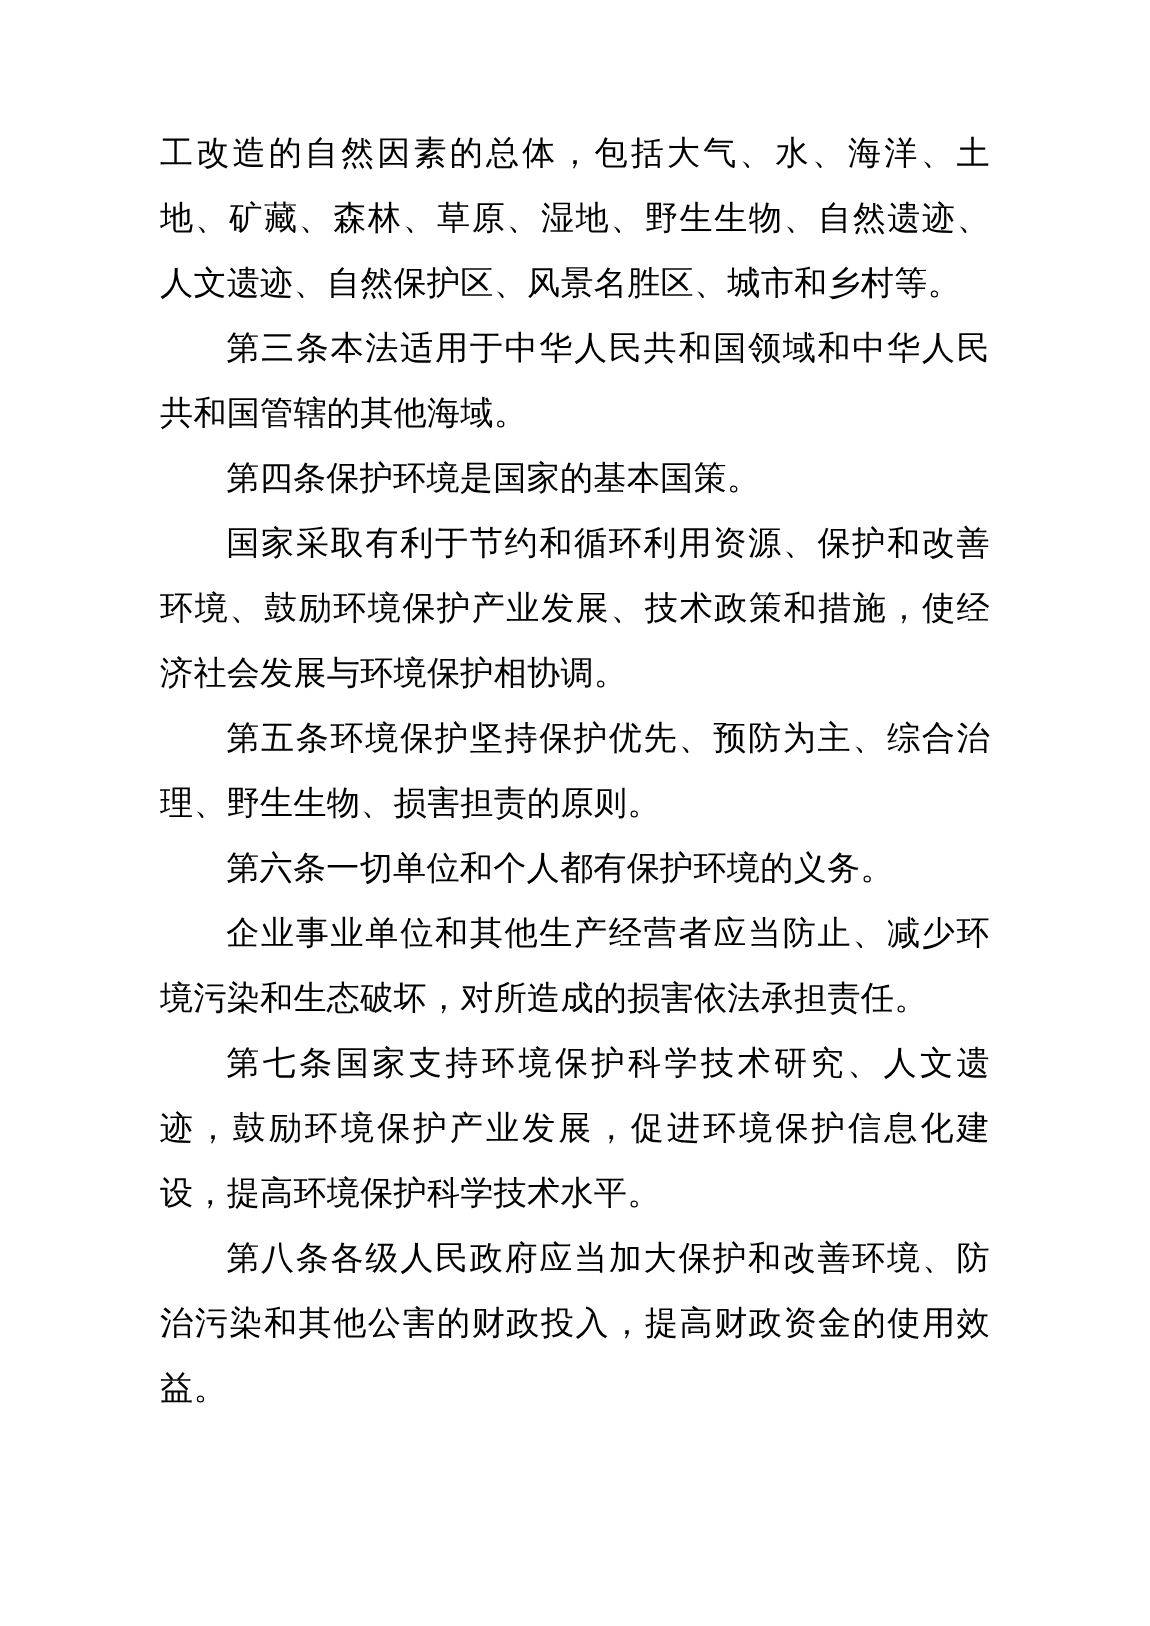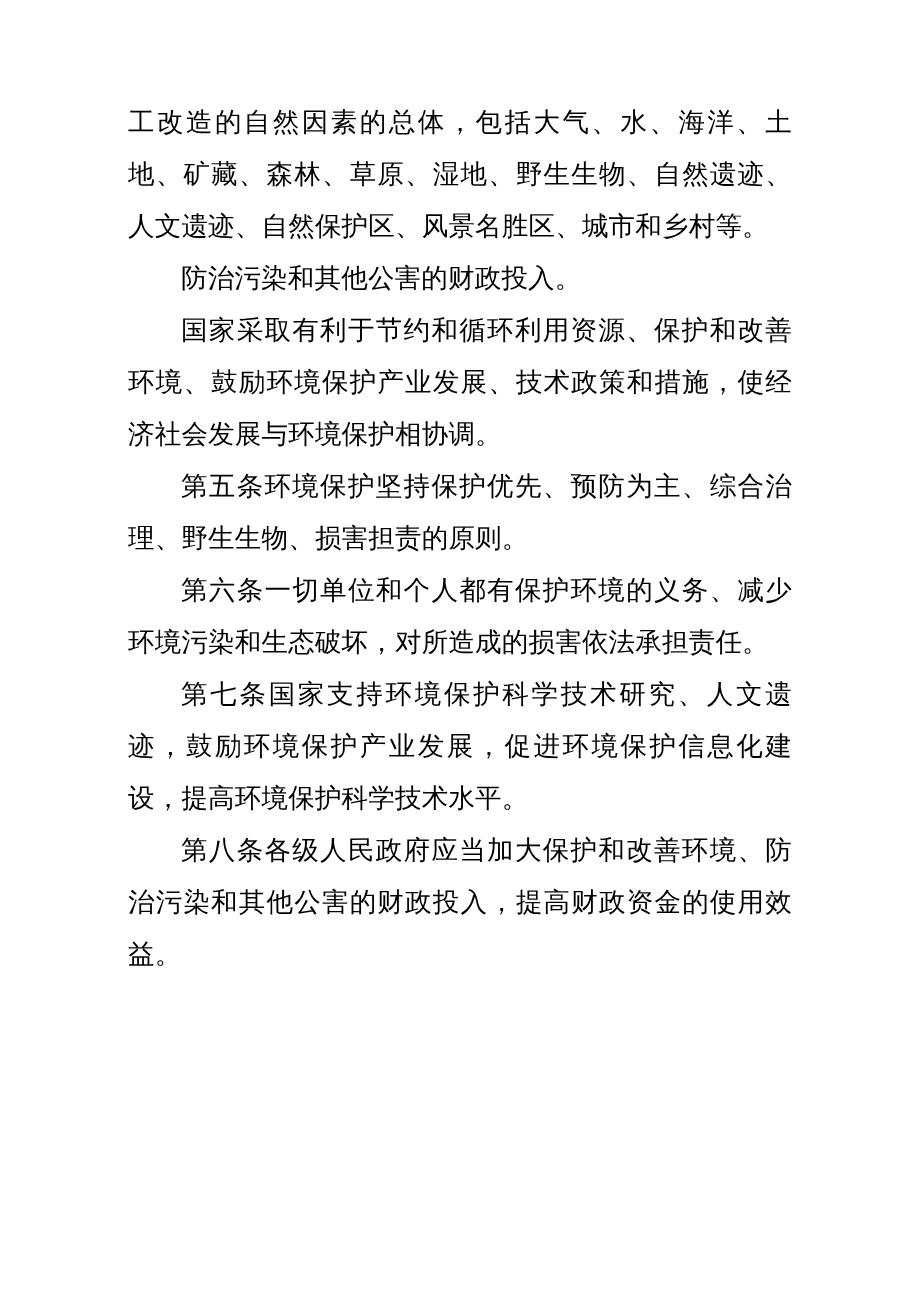--- a/index.html
+++ b/index.html
@@ -39,20 +39,22 @@
   .noindent {
     text-indent: 0;
   }
 </style>
 </head>
 <body>
 
 <div class="page">
   <div class="doc-body">
     <p class="para noindent">工改造的自然因素的总体，包括大气、水、海洋、土地、矿藏、森林、草原、湿地、野生生物、自然遗迹、人文遗迹、自然保护区、风景名胜区、城市和乡村等。</p>
-    <p class="para indent">防治污染和其他公害的财政投入。</p>
+    <p class="para indent">第三条本法适用于中华人民共和国领域和中华人民共和国管辖的其他海域。</p>
+    <p class="para indent">第四条保护环境是国家的基本国策。</p>
     <p class="para indent">国家采取有利于节约和循环利用资源、保护和改善环境、鼓励环境保护产业发展、技术政策和措施，使经济社会发展与环境保护相协调。</p>
     <p class="para indent">第五条环境保护坚持保护优先、预防为主、综合治理、野生生物、损害担责的原则。</p>
-    <p class="para indent">第六条一切单位和个人都有保护环境的义务、减少环境污染和生态破坏，对所造成的损害依法承担责任。</p>
+    <p class="para indent">第六条一切单位和个人都有保护环境的义务。</p>
+    <p class="para indent">企业事业单位和其他生产经营者应当防止、减少环境污染和生态破坏，对所造成的损害依法承担责任。</p>
     <p class="para indent">第七条国家支持环境保护科学技术研究、人文遗迹，鼓励环境保护产业发展，促进环境保护信息化建设，提高环境保护科学技术水平。</p>
     <p class="para indent">第八条各级人民政府应当加大保护和改善环境、防治污染和其他公害的财政投入，提高财政资金的使用效益。</p>
   </div>
 </div>
 
 </body></html>

